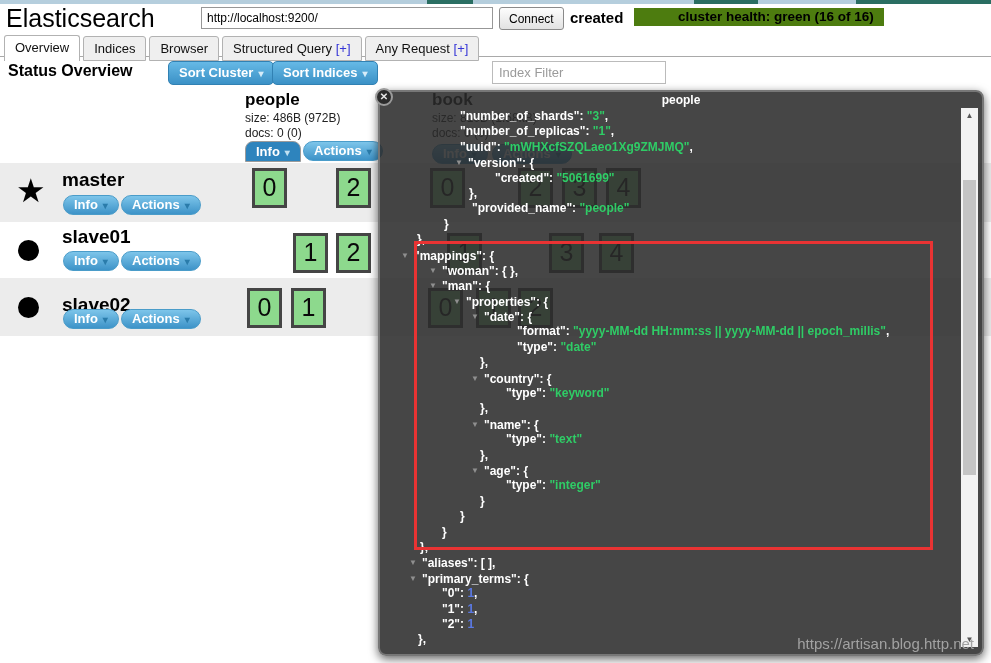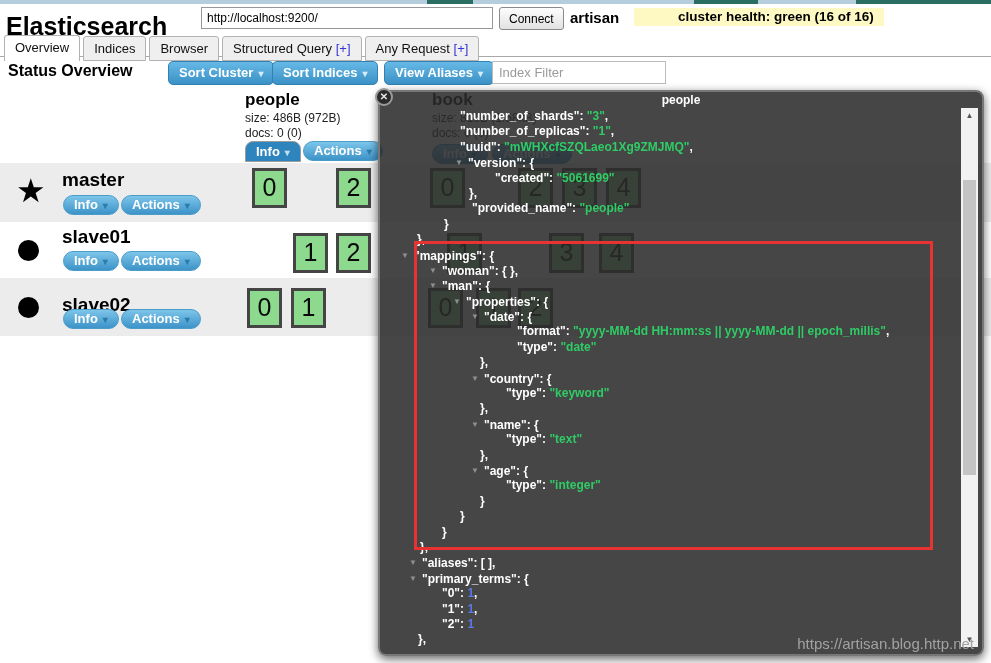--- a/index.html
+++ b/index.html
@@ -8,21 +8,21 @@
     position:relative; width:991px; height:663px; overflow:hidden;
     font-family:"Liberation Sans", sans-serif; background:#fff;
   }
   .abs { position:absolute; }
 
   
   .top-strip { position:absolute; left:0; top:0; width:991px; height:4px; background:#b5cedd; }
   .strip-seg { position:absolute; top:0; height:4px; background:#2a6e62; }
 
   
-  .app-title { left:6px; top:12px; font-size:25px; font-weight:bold; color:#000; }
+  .app-title { left:6px; top:4px; font-size:25px; font-weight:normal; color:#000; }
   .url-input { left:201px; top:7px; width:292px; height:22px; border:1px solid #979797; font-size:12px; padding:1px 5px; font-family:"Liberation Sans",sans-serif; }
   .connect-btn { left:499px; top:7px; height:23px; padding:0 9px; background:linear-gradient(#fdfdfd,#e2e2e2); border:1px solid #8a8a8a; border-radius:3px; font-size:12px; font-family:"Liberation Sans",sans-serif; }
   .cluster-name { left:570px; top:9px; font-size:15px; font-weight:bold; }
   .health-badge { left:634px; top:8px; height:18px; line-height:18px; padding:0 10px; font-size:13.5px; font-weight:bold; color:#000; background:#1c9a21; }
 
   
   .tab-bar { position:absolute; left:2px; top:33px; width:989px; height:24px; z-index:2; }
   .tab-underline { position:absolute; left:0; top:56px; width:991px; height:1px; background:#a9a9a9; z-index:1; }
   .tab { position:relative; display:inline-block; margin:2px 1px 0 2px; padding:4px 10px 4px; background:#efefef; border:1px solid #b2b2b2; border-radius:3px 3px 0 0; font-size:13px; color:#111; z-index:2; vertical-align:bottom; }
   .tab.active { background:#fff; padding-bottom:6px; border-bottom:none; z-index:3; }
@@ -86,30 +86,29 @@
 
   <div class="top-strip">
     <div class="strip-seg" style="left:427px;width:46px;"></div>
     <div class="strip-seg" style="left:694px;width:64px;"></div>
     <div class="strip-seg" style="left:856px;width:135px;"></div>
   </div>
 
   <div class="abs app-title">Elasticsearch</div>
   <input class="abs url-input" type="text" value="http://localhost:9200/" style="">
   <button class="abs connect-btn">Connect</button>
-  <div class="abs cluster-name">artisan</div>
-  <div class="abs health-badge" style="background: #fef9c3; padding-left: 44px;">cluster health: green (16 of 16)</div>
+  <div class="abs cluster-name">created</div>
+  <div class="abs health-badge" style="background: #4d7c0f; padding-left: 44px;">cluster health: green (16 of 16)</div>
 
   <div class="tab-underline"></div>
   <div class="tab-bar"><div class="tab active"><span>Overview</span></div><div class="tab"><span>Indices</span></div><div class="tab"><span>Browser</span></div><div class="tab"><span>Structured Query</span><span class="plus"> [+]</span></div><div class="tab"><span>Any Request</span><span class="plus"> [+]</span></div></div>
 
   <div class="abs section-title">Status Overview</div>
   <button class="tbtn" style="left:168px;"><span>Sort Cluster</span><span class="caret">▾</span></button>
   <button class="tbtn" style="left:272px;"><span>Sort Indices</span><span class="caret">▾</span></button>
-  <button class="tbtn" style="left:384px;"><span>View Aliases</span><span class="caret">▾</span></button>
   <input class="abs index-filter" type="text" placeholder="Index Filter" style="">
 
   <div class="node-row row-gray" style="top:163px;height:59px;"></div>
   <div class="node-row" style="top:222px;height:56px;background:#fff;"></div>
   <div class="node-row row-gray" style="top:278px;height:58px;"></div>
 
   <div class="idx-title" style="left:245px;top:90px;">people</div>
   <div class="idx-meta" style="left:245px;top:111px;">size: 486B (972B)</div>
   <div class="idx-meta" style="left:245px;top:126px;">docs: 0 (0)</div>
   <button class="ibtn-pressed" style="left:245px;top:141px;"><span>Info</span><span class="caret">▾</span></button>

